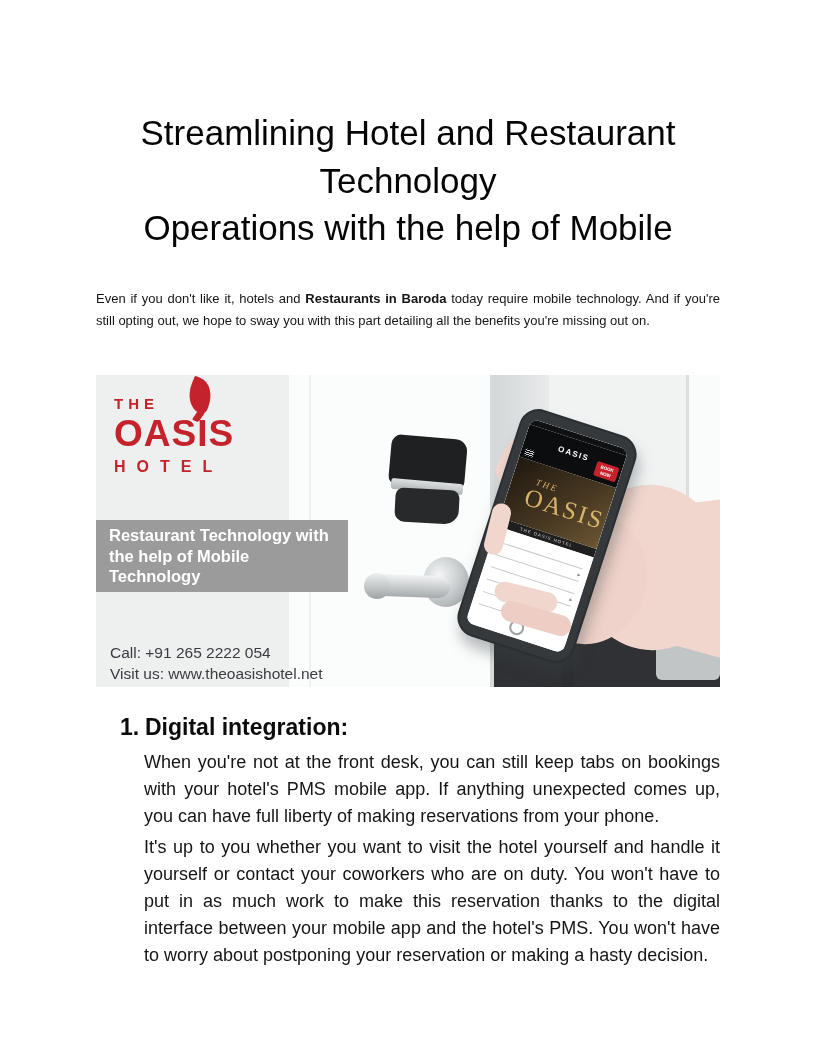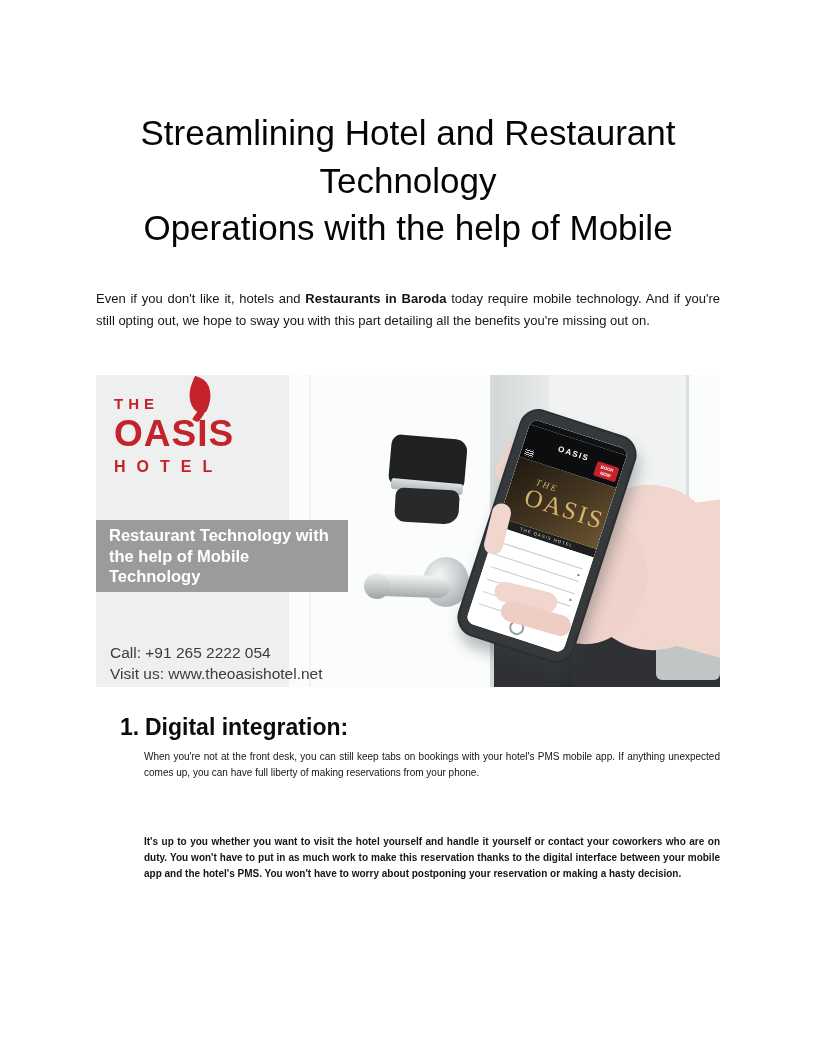--- a/index.html
+++ b/index.html
@@ -20,24 +20,24 @@
     position:absolute; left:96px; top:276px; width:624px;
     font-size:13px; line-height:22px; text-align:justify; color:#151515;
   }
   .section-head {
     position:absolute; left:120px; top:702px; width:600px;
     font-size:23px; font-weight:700; color:#0c0c0c;
   }
   .section-head .num { display:inline-block; width:25px; }
   .body-para {
     position:absolute; left:144px; width:576px;
-    font-size:10px; line-height:16px; text-align:justify; color:#151515;
+    font-size:18px; line-height:27px; text-align:justify; color:#151515;
   }
   .p1 { top:737px; }
-  .p2 { top:822px;font-weight:bold; }
+  .p2 { top:822px; }
 
   
   .figure {
     position:absolute; left:96px; top:363px; width:624px; height:312px;
     background:#eef0ef; overflow:hidden;
   }
   .room { position:absolute; left:453px; top:0; width:171px; height:312px; background:#f1f3f3; }
   .window-frame { position:absolute; left:590px; top:0; width:34px; height:150px; background:#fafbfb; border-left:3px solid #dcdfdf; }
   .recess { position:absolute; left:398px; top:0; width:55px; height:312px; background:linear-gradient(90deg,#d3d7d7,#e9ebeb); }
   .door { position:absolute; left:193px; top:0; width:205px; height:312px; background:#fbfcfc; border-right:4px solid #d7dada; }

